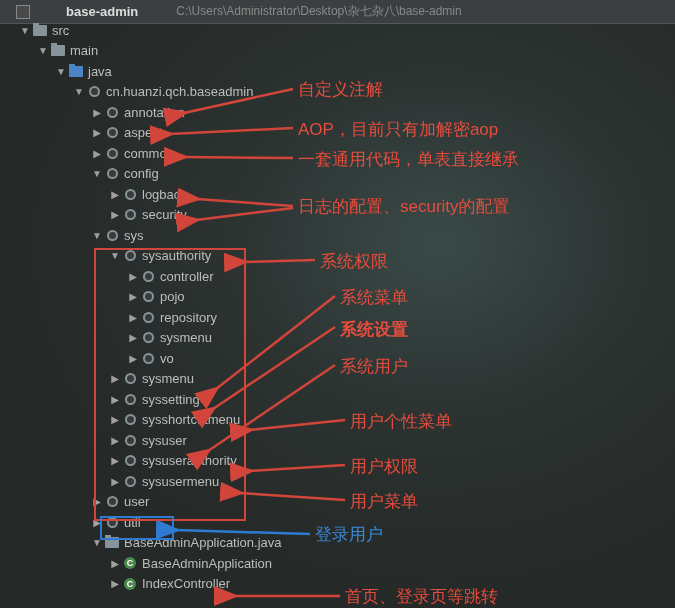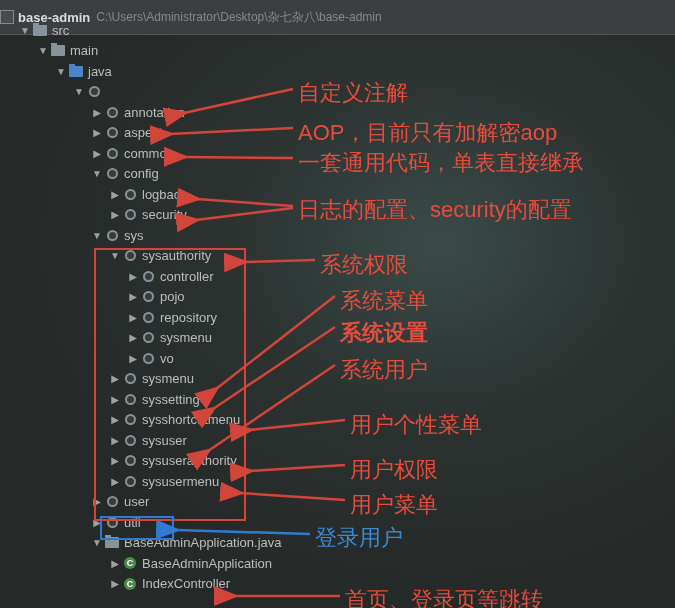--- a/index.html
+++ b/index.html
@@ -1,22 +1,22 @@
 <!DOCTYPE html>
 <html><head>
 <meta charset="utf-8">
 <style>
   html,body{margin:0;padding:0;width:675px;height:608px;overflow:hidden;
     background:#2b2b2b;font-family:"Microsoft YaHei",Arial,sans-serif;
     font-size:13px;color:#bbb;}
   .root{position:relative;width:675px;height:608px;
     background:radial-gradient(ellipse at 65% 40%,#3a4a48 0%,#2b3230 35%,#252928 70%);}
   
-  .hdr{height:35px;background:#3c3f41;border-bottom:1px solid #555;
-    display:flex;align-items:center;padding-left:0;box-sizing:border-box;}
+  .hdr{height:24px;background:#3c3f41;border-bottom:1px solid #555;
+    display:flex;align-items:center;padding-left:16px;box-sizing:border-box;gap:32px;}
   .hdr .box{width:12px;height:12px;border:1px solid #888;margin-right:4px;
     background:#4a4a4a;}
   .hdr .ttl{color:#ddd;font-weight:bold;margin-right:6px;}
   .hdr .pth{color:#888;font-size:12px;}
   
   .tree{position:absolute;left:0;top:20px;width:380px;}
   .row{height:20.5px;display:flex;align-items:center;white-space:nowrap;}
   .arw{width:14px;display:flex;justify-content:center;color:#a0a0a0;font-size:10px;}
   .ico{width:16px;height:14px;margin-right:4px;display:flex;align-items:center;
     justify-content:center;}
@@ -32,21 +32,21 @@
     display:flex;align-items:center;justify-content:center;color:#fff;
     font-size:9px;font-weight:bold;}
   .lbl{color:#bdbdbd;}
   
   .box-sys{position:absolute;left:94px;top:248px;width:148px;height:269px;
     border:2px solid #d2453a;pointer-events:none;z-index:5;}
   
   .box-user{position:absolute;left:100px;top:516px;width:70px;height:20px;
     border:2px solid #2e7bd1;pointer-events:none;z-index:5;}
   
-  .ann{position:absolute;font-size:22px;font-weight:500;white-space:nowrap;z-index:3;}
+  .ann{position:absolute;font-size:17px;font-weight:500;white-space:nowrap;z-index:3;}
   .ann.red{color:#e74c3c;}
   .ann.blue{color:#3a8ad8;}
   
   svg.arrows{position:absolute;inset:0;width:675px;height:608px;
     pointer-events:none;z-index:2;}
 </style>
 </head>
 <body>
 
 <div class="root">
@@ -76,20 +76,21 @@
         <span class="ico">
           <span class="fld blue"></span>
         </span>
         <span class="lbl">java</span>
       </div>
       <div class="row" style="padding-left: 72px;">
         <span class="arw">▼</span>
         <span class="ico">
           <span class="pkg"></span>
         </span>
+        <span class="lbl">cn.huanzi.qch.baseadmin</span>
       </div>
       <div class="row" style="padding-left: 90px;">
         <span class="arw">▶</span>
         <span class="ico">
           <span class="pkg"></span>
         </span>
         <span class="lbl">annotation</span>
       </div>
       <div class="row" style="padding-left: 90px;">
         <span class="arw">▶</span>

